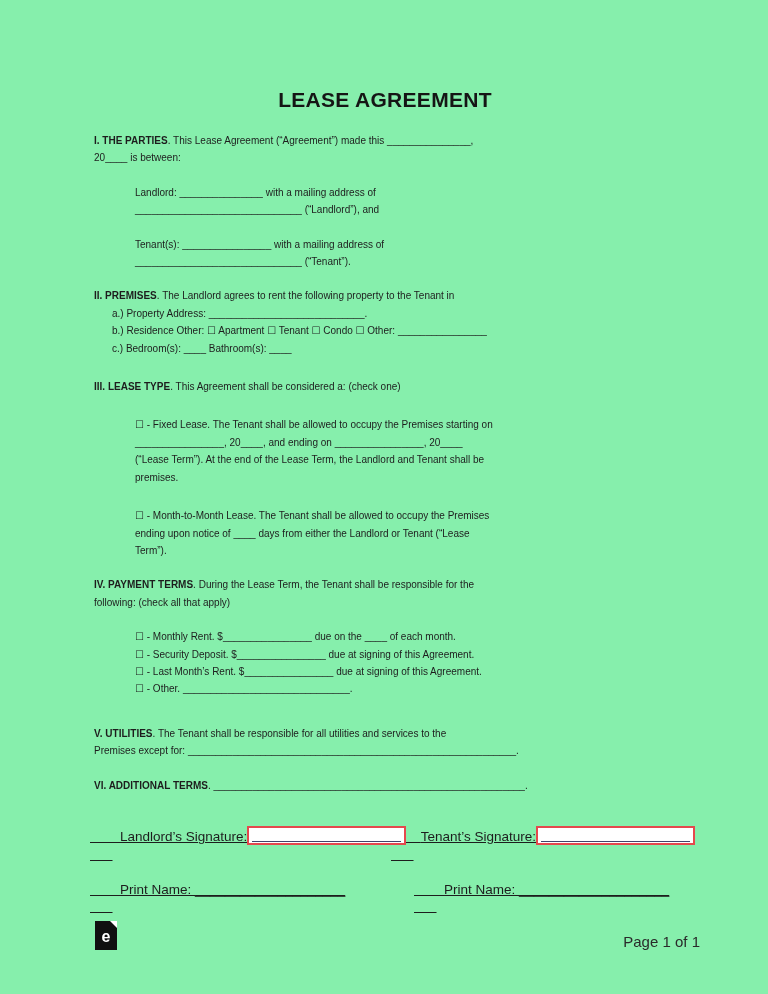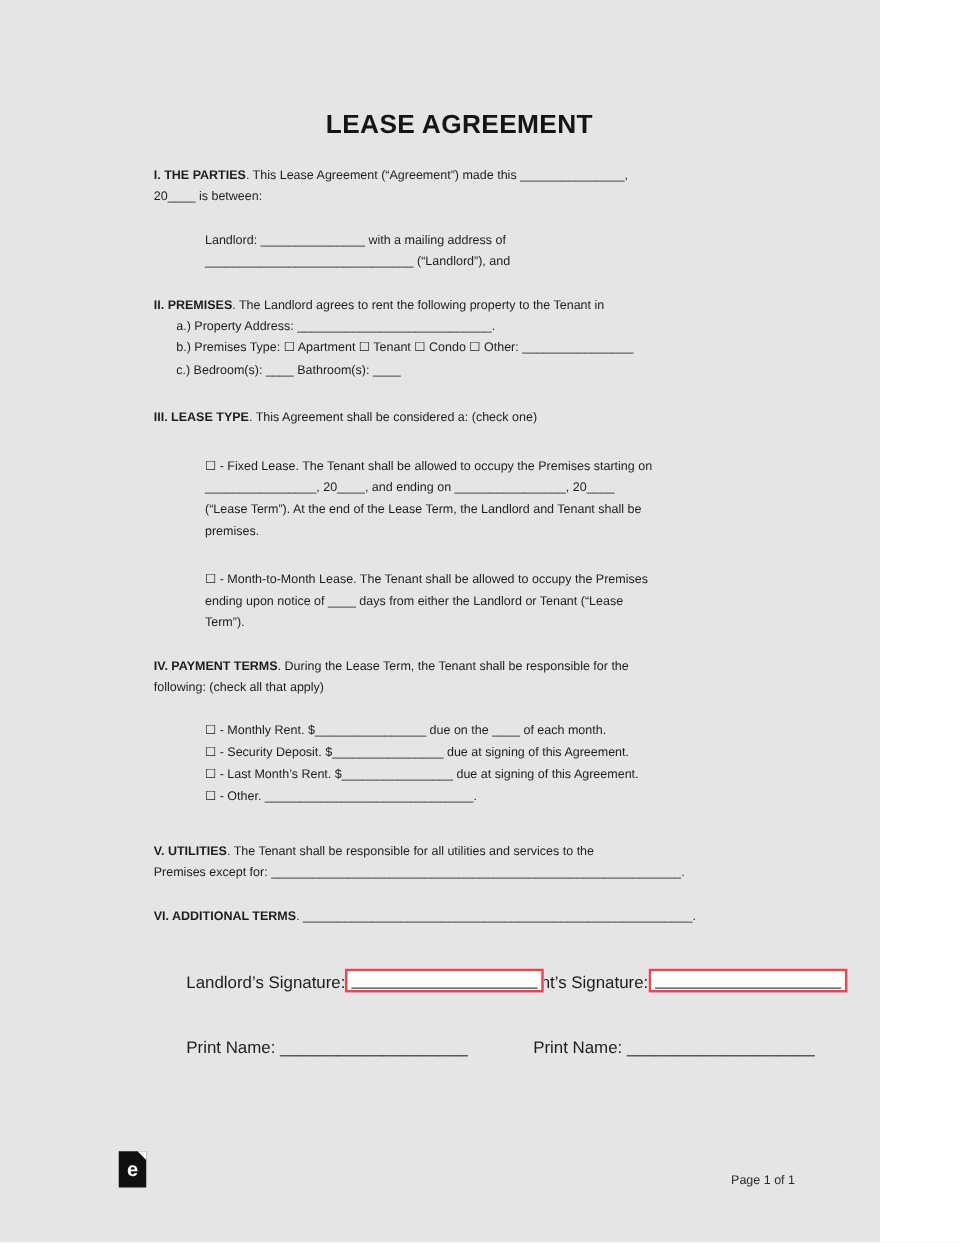--- a/index.html
+++ b/index.html
@@ -1,24 +1,24 @@
 <!DOCTYPE html>
 <html><head>
 <meta charset="utf-8">
 <style>
   html,body { margin:0; padding:0; background:#fff; }
   .page {
     position:relative;
-    width:704px; height:994px;
-    background:#e5e5e5;
+    width:768px; height:994px;
+    background:#86efac;
     font-family:"Liberation Sans","DejaVu Sans",sans-serif;
     color:#1d1d1d;
     overflow:hidden;
     box-sizing:border-box;
-    padding:88px 88px 0 119px;
+    padding:88px 88px 0 90px;
   }
   .doc-title {
     font-size:21px;
     font-weight:bold;
     text-align:center;
     letter-spacing:0.3px;
     margin:0 0 20px 0;
     color:#151515;
   }
   .para { font-size:10px; line-height:17.4px; margin:0 0 17px 4px; }
@@ -26,21 +26,21 @@
   .para.mb21 { margin-bottom:21px; }
   .para.mb27 { margin-bottom:27px; }
   .para.mb15 { margin-bottom:15px; }
   .ind-1 { margin-left:22px; }
   .ind-2 { margin-left:45px; }
   .line { white-space:pre; }
   .b { font-weight:bold; }
   .u { }
   .cb { font-family:"DejaVu Sans",sans-serif; }
   
-  .sig-grid { display:flex; font-size:13.5px; line-height:17.4px; }
+  .sig-grid { display:flex; font-size:13.5px; line-height:17.4px;text-decoration:underline; }
   .sig-col { width:50%; }
   .sig-col.right { padding-left:6px; }
   .sig-row { white-space:pre; }
   .sig-box {
     display:inline-block;
     width:155px; height:15px;
     border:2px solid #e5484d;
     background:#fff;
     vertical-align:-4px;
     position:relative;
@@ -67,46 +67,50 @@
     content:"";
     position:absolute; top:0; right:0;
     width:0; height:0;
     border-top:7px solid #ffffff;
     border-left:7px solid transparent;
   }
   .logo-letter {
     color:#ffffff; font-weight:bold; font-size:16px; line-height:1;
     margin-top:2px;
   }
-  .page-label { font-size:10px; color:#2a2a2a; }
+  .page-label { font-size:15px; color:#2a2a2a; }
 </style>
 </head>
 <body>
 
 <div class="page">
 
   <h1 class="doc-title">LEASE AGREEMENT</h1>
 
   <div class="para">
       <div class="line"><span class="b">I. THE PARTIES</span><span>. This Lease Agreement (“Agreement”) made this </span><span>_______________</span><span>,</span></div>
       <div class="line"><span>20</span><span>____</span><span> is between:</span></div>
     </div>
 
   <div class="para ind-2">
       <div class="line"><span class="u">Landlord</span><span>: </span><span>_______________</span><span> with a mailing address of</span></div>
       <div class="line"><span>______________________________</span><span> (“Landlord”), and</span></div>
     </div>
 
+  <div class="para ind-2">
+      <div class="line"><span class="u">Tenant(s)</span><span>: </span><span>________________</span><span> with a mailing address of</span></div>
+      <div class="line"><span>______________________________</span><span> (“Tenant”).</span></div>
+    </div>
 
   <div class="para tight">
       <div class="line"><span class="b">II. PREMISES</span><span>. The Landlord agrees to rent the following property to the Tenant in</span></div>
     </div>
   <div class="para ind-1 mb21">
       <div class="line"><span>a.) </span><span class="u">Property Address</span><span>: </span><span>____________________________</span><span>.</span></div>
-      <div class="line"><span>b.) </span><span class="u">Premises Type</span><span>: </span><span class="cb">☐</span><span> Apartment </span><span class="cb">☐</span><span> Tenant </span><span class="cb">☐</span><span> Condo </span><span class="cb">☐</span><span> Other: </span><span>________________</span></div>
+      <div class="line"><span>b.) </span><span class="u">Residence Other</span><span>: </span><span class="cb">☐</span><span> Apartment </span><span class="cb">☐</span><span> Tenant </span><span class="cb">☐</span><span> Condo </span><span class="cb">☐</span><span> Other: </span><span>________________</span></div>
       <div class="line"><span>c.) </span><span class="u">Bedroom(s)</span><span>: </span><span>____</span><span> </span><span class="u">Bathroom(s)</span><span>: </span><span>____</span></div>
     </div>
 
   <div class="para mb21">
       <div class="line"><span class="b">III. LEASE TYPE</span><span>. This Agreement shall be considered a: (check one)</span></div>
     </div>
 
   <div class="para ind-2 mb21">
       <div class="line"><span class="cb">☐</span><span> - </span><span class="u">Fixed Lease</span><span>. The Tenant shall be allowed to occupy the Premises starting on</span></div>
       <div class="line"><span>________________</span><span>, 20</span><span>____</span><span>, and ending on </span><span>________________</span><span>, 20</span><span>____</span></div>

